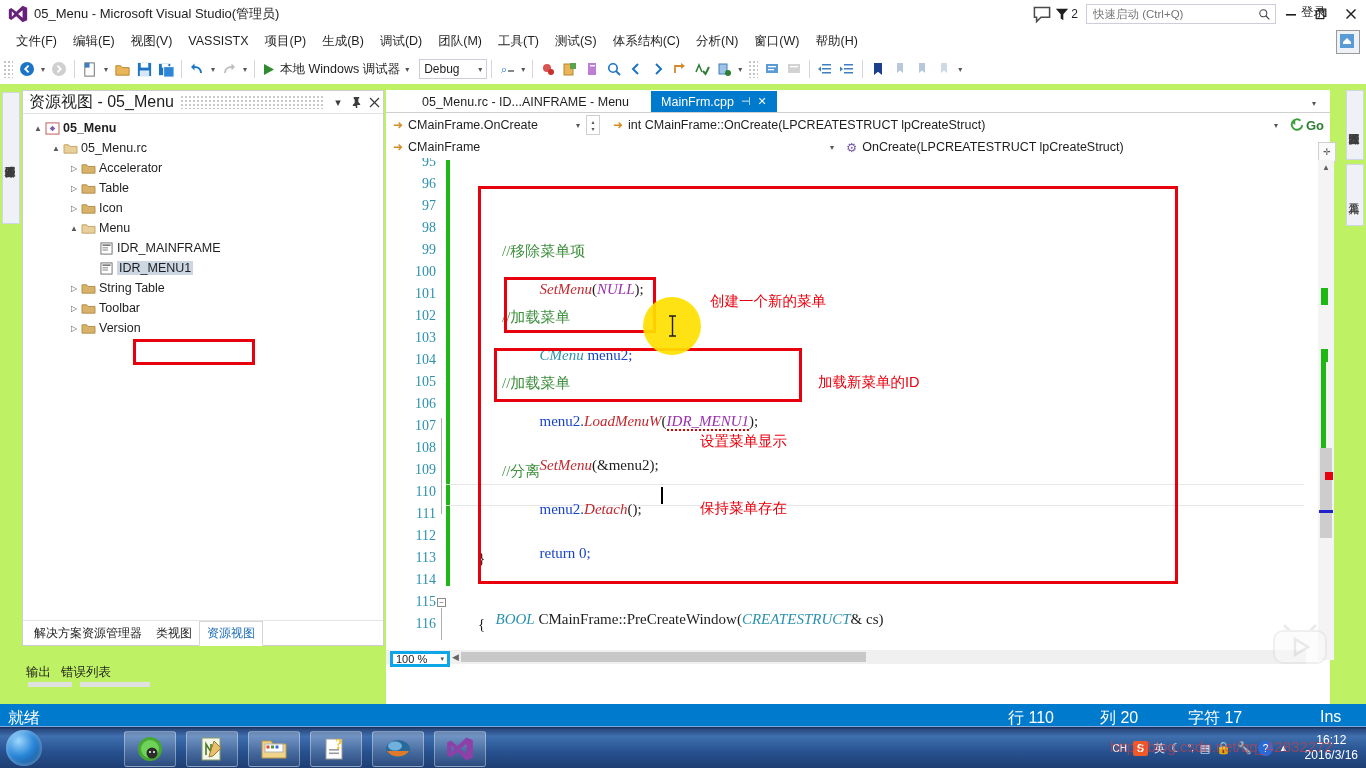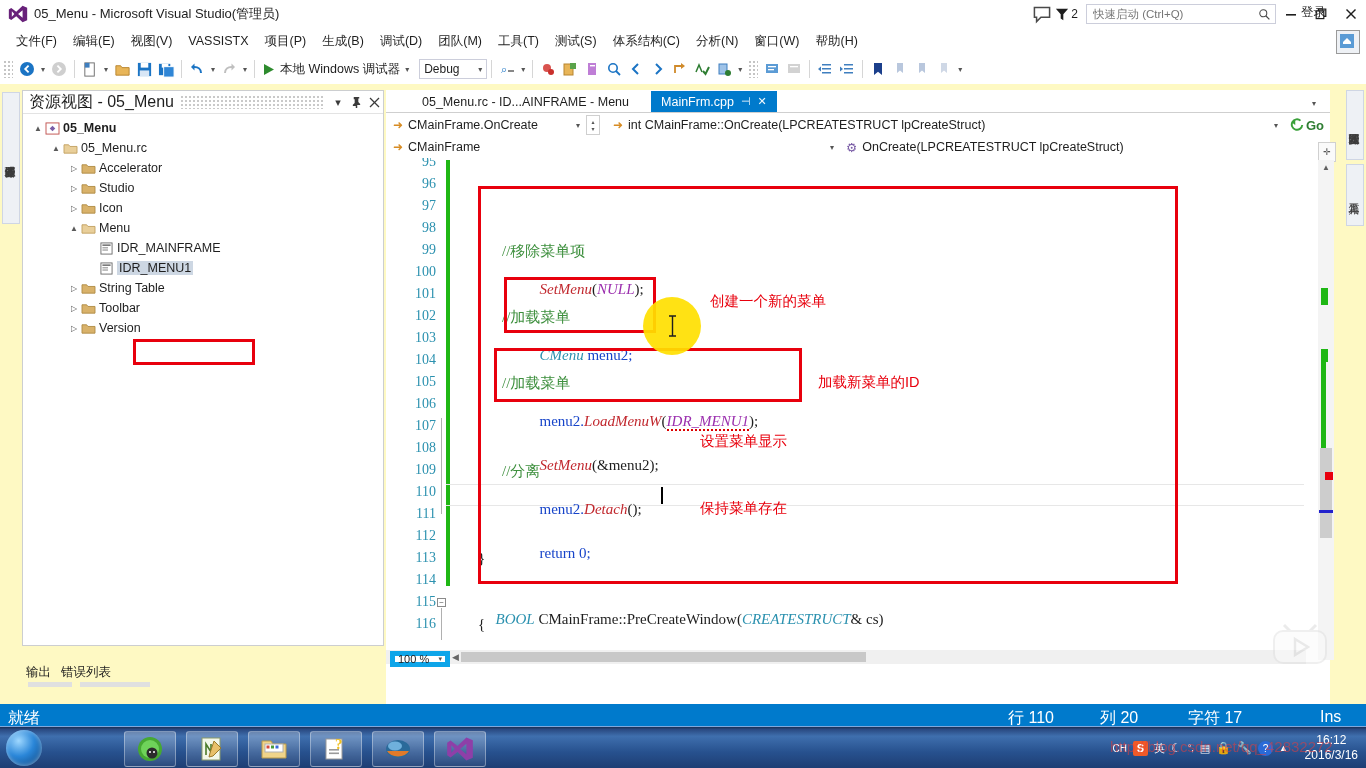--- a/index.html
+++ b/index.html
@@ -2,21 +2,21 @@
 <html><head>
 <meta charset="utf-8">
 <style>
   html,body{margin:0;padding:0;}
   body{
     width:1366px;height:768px;overflow:hidden;
     font-family:"Liberation Sans","DejaVu Sans",sans-serif;
     font-size:12px;color:#1e1e1e;background:#fff;
     -webkit-font-smoothing:antialiased;
   }
-  #app{position:relative;width:1366px;height:768px;background:#fef9c3;}
+  #app{position:relative;width:1366px;height:768px;background:#bef264;}
 
   
   .titlebar{position:absolute;left:0;top:0;width:1366px;height:28px;background:#ffffff;}
   .vs-logo{position:absolute;left:8px;top:4px;width:20px;height:20px;}
   .title-text{position:absolute;left:34px;top:5px;font-size:13px;color:#1e1e1e;white-space:nowrap;}
   .tb-right{position:absolute;right:0;top:0;height:28px;display:flex;align-items:center;}
   .feedback-ico{width:26px;height:26px;position:relative;cursor:pointer;}
   .notif{display:flex;align-items:center;gap:2px;margin-right:8px;cursor:pointer;}
   .notif .cnt{font-size:12px;color:#1e1e1e;}
   .qlaunch{width:190px;height:20px;border:1px solid #cccedb;background:#fff;display:flex;align-items:center;padding:0 4px;box-sizing:border-box;}
@@ -108,21 +108,21 @@
 
   
   .redbox{position:absolute;border:3px solid #e8000d;box-sizing:border-box;pointer-events:none;}
   .anno{position:absolute;color:#e8000d;font-size:14.5px;white-space:nowrap;}
   .cursor-hl{position:absolute;width:58px;height:58px;border-radius:50%;background:#ffe000;opacity:.92;}
   .ibeam{position:absolute;width:11px;height:22px;}
 
   
   .hscroll{position:absolute;left:386px;top:650px;width:920px;height:14px;background:#f0f0f0;}
   .hthumb{position:absolute;left:75px;top:2px;width:405px;height:10px;background:#c8c8c8;}
-  .zoomsel{position:absolute;left:390px;top:651px;width:60px;height:16px;border:5px solid #0ea5e9;background:#fff;display:flex;align-items:center;justify-content:space-between;padding:0 3px;box-sizing:border-box;font-size:11px;}
+  .zoomsel{position:absolute;left:390px;top:651px;width:60px;height:16px;border:3px solid #0ea5e9;background:#fff;display:flex;align-items:center;justify-content:space-between;padding:0 3px;box-sizing:border-box;font-size:11px;}
   .vscroll{position:absolute;left:1318px;top:160px;width:16px;height:500px;background:#f4f4f4;}
   .vs-up{position:absolute;left:0;top:0;width:16px;height:14px;display:flex;align-items:center;justify-content:center;font-size:8px;color:#606060;cursor:pointer;}
   .vthumb{position:absolute;left:2px;width:12px;background:#cdcdcd;}
   .mark{position:absolute;}
   .splitter{position:absolute;left:1318px;top:142px;width:16px;height:18px;border:1px solid #d0d0d0;background:#fafafa;display:flex;align-items:center;justify-content:center;font-size:9px;color:#555;cursor:pointer;}
 
   
   .statusbar{position:absolute;left:0;top:704px;width:1366px;height:22px;background:#007acc;color:#fff;font-size:16px;}
   .st-ready{position:absolute;left:8px;top:4px;}
   .st-cell{position:absolute;top:4px;white-space:nowrap;}
@@ -452,21 +452,21 @@
             <path d="M1 3h5l1.4 1.8H15V12H1z" fill="#d9b26a" stroke="#b18d45"></path>
           </svg>
         <span class="tlabel">Accelerator</span>
       </div>
 
       <div class="trow" style="padding-left:44px">
         <span class="tw">▷</span>
         <svg class="ficon" viewBox="0 0 16 14">
             <path d="M1 3h5l1.4 1.8H15V12H1z" fill="#d9b26a" stroke="#b18d45"></path>
           </svg>
-        <span class="tlabel">Studio</span>
+        <span class="tlabel">Table</span>
       </div>
 
       <div class="trow" style="padding-left:44px">
         <span class="tw">▷</span>
         <svg class="ficon" viewBox="0 0 16 14">
             <path d="M1 3h5l1.4 1.8H15V12H1z" fill="#d9b26a" stroke="#b18d45"></path>
           </svg>
         <span class="tlabel">Icon</span>
       </div>
 
@@ -520,20 +520,26 @@
         <span class="tw">▷</span>
         <svg class="ficon" viewBox="0 0 16 14">
             <path d="M1 3h5l1.4 1.8H15V12H1z" fill="#d9b26a" stroke="#b18d45"></path>
           </svg>
         <span class="tlabel">Version</span>
       </div>
     </div>
 
     <div class="sel-box"></div>
 
+    <div class="rp-tabs">
+      <div style="width:4px"></div>
+      <div class="rp-tab">解决方案资源管理器</div>
+      <div class="rp-tab">类视图</div>
+      <div class="rp-tab active">资源视图</div>
+    </div>
   </div>
 
   <div class="bottom-tabs">
     <span>输出</span>
     <span>错误列表</span>
   </div>
   <div class="bt-underline"></div>
   <div class="bt-underline2"></div>
 
   <div class="editor">

